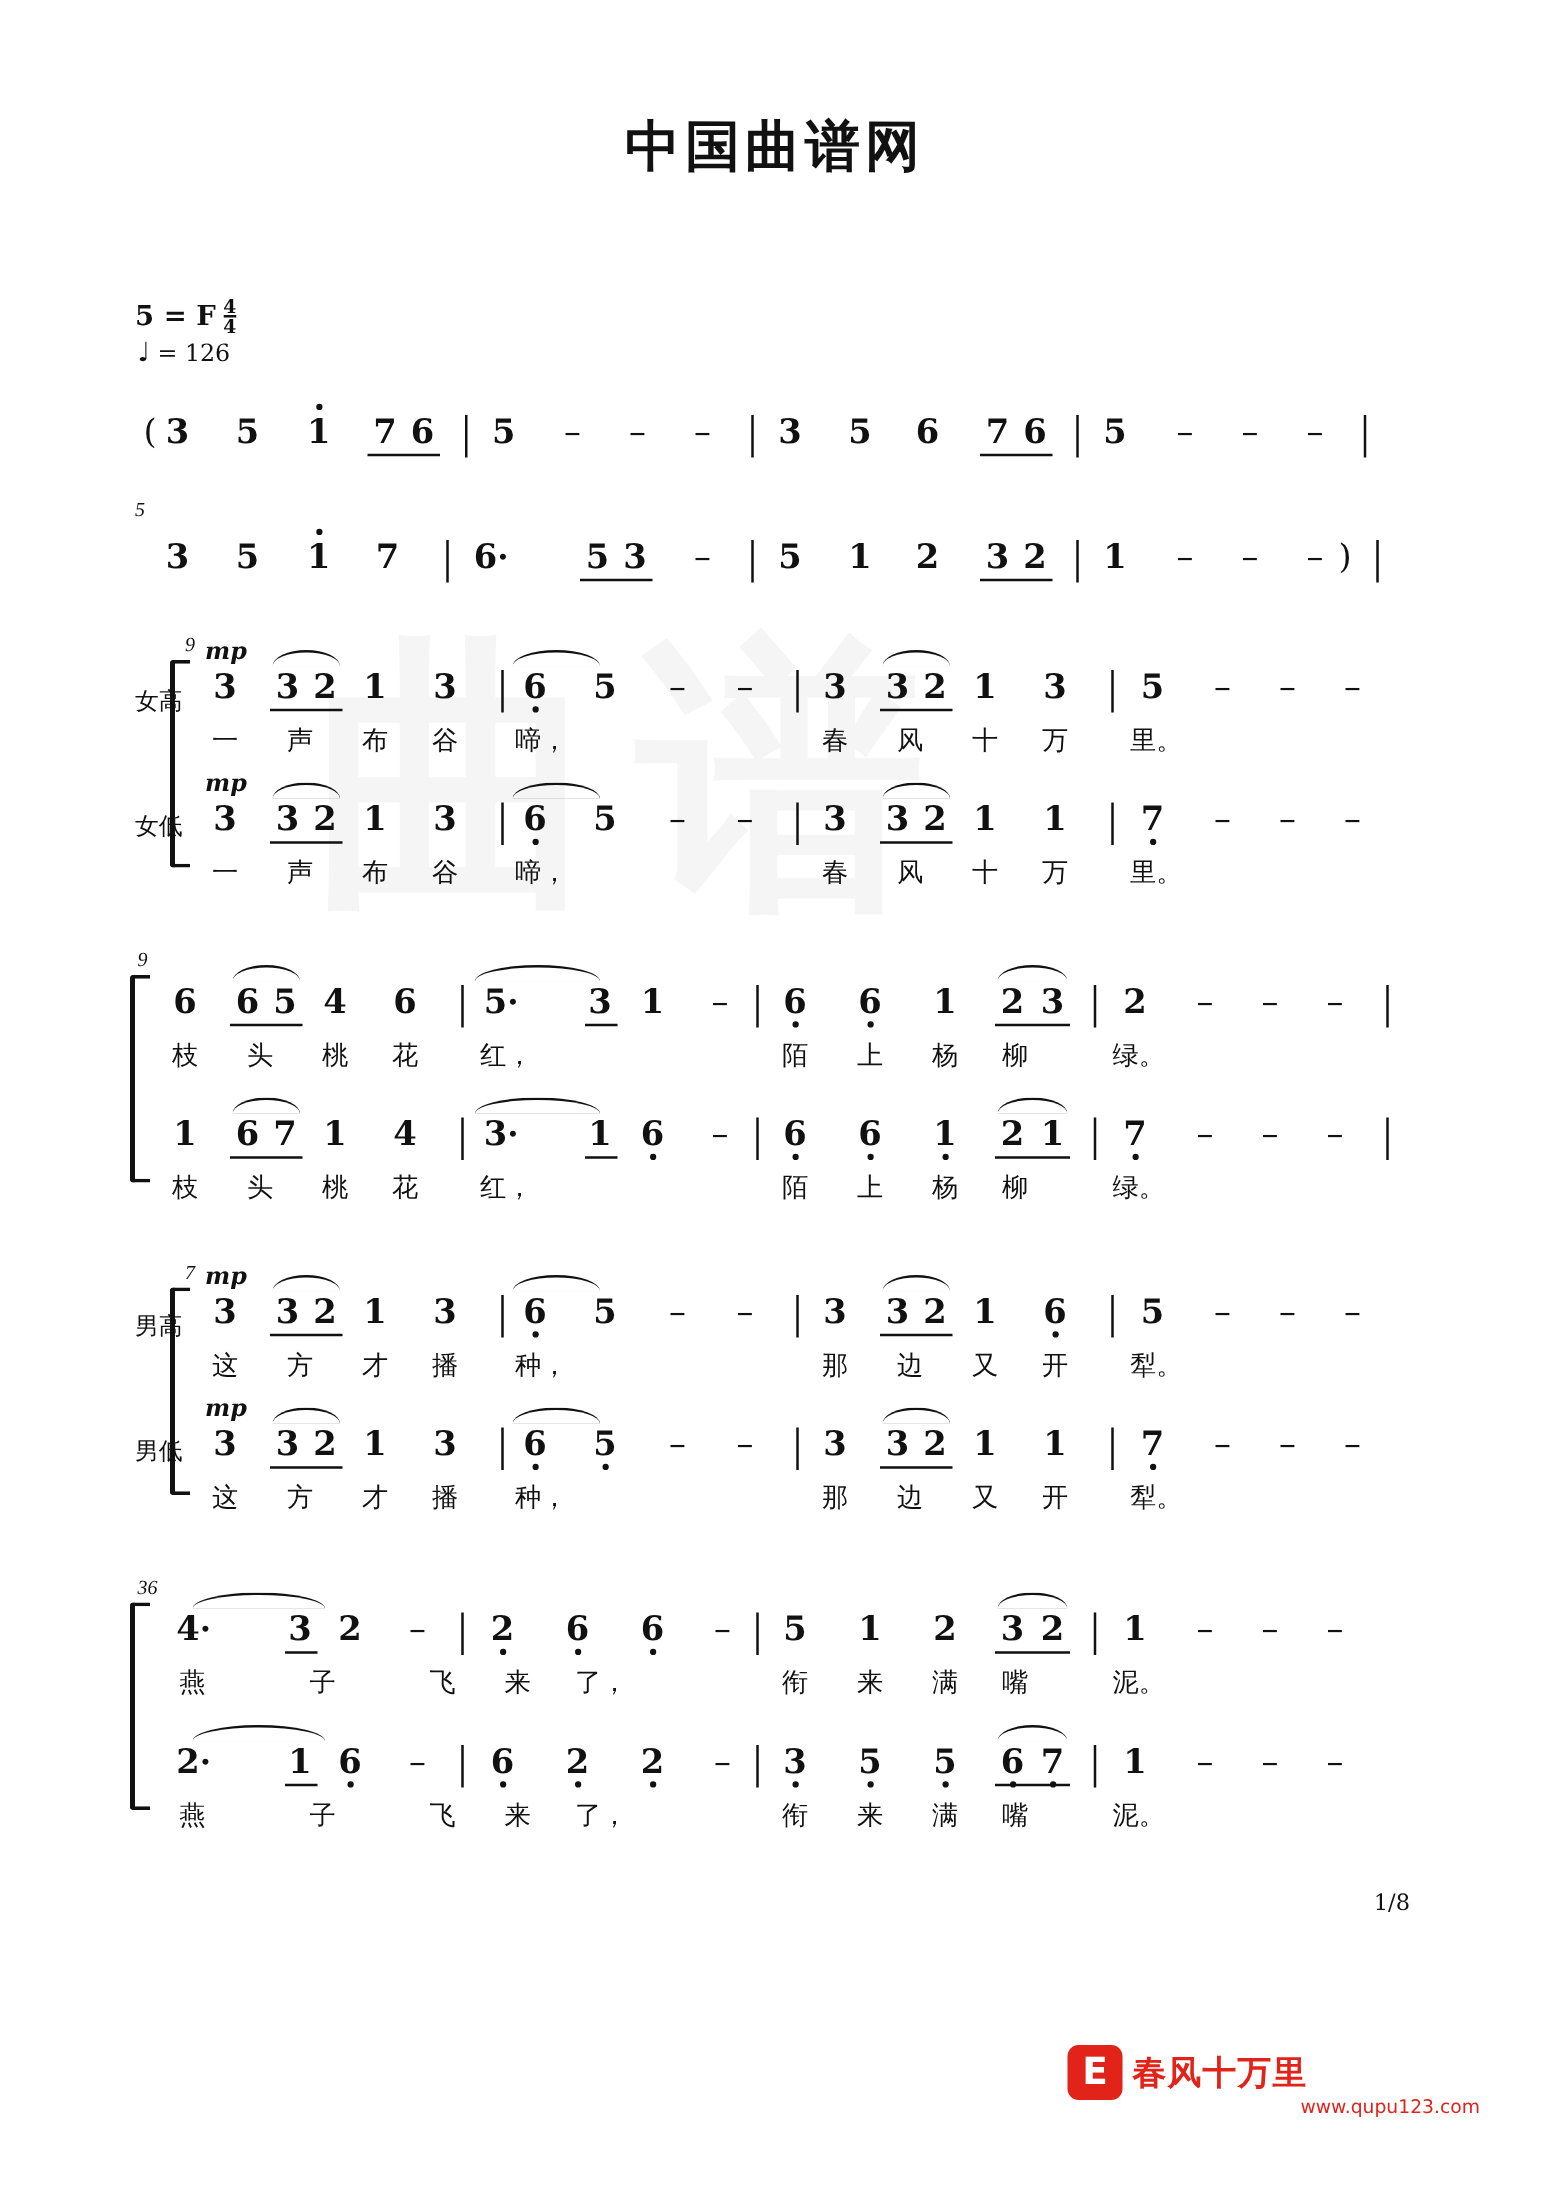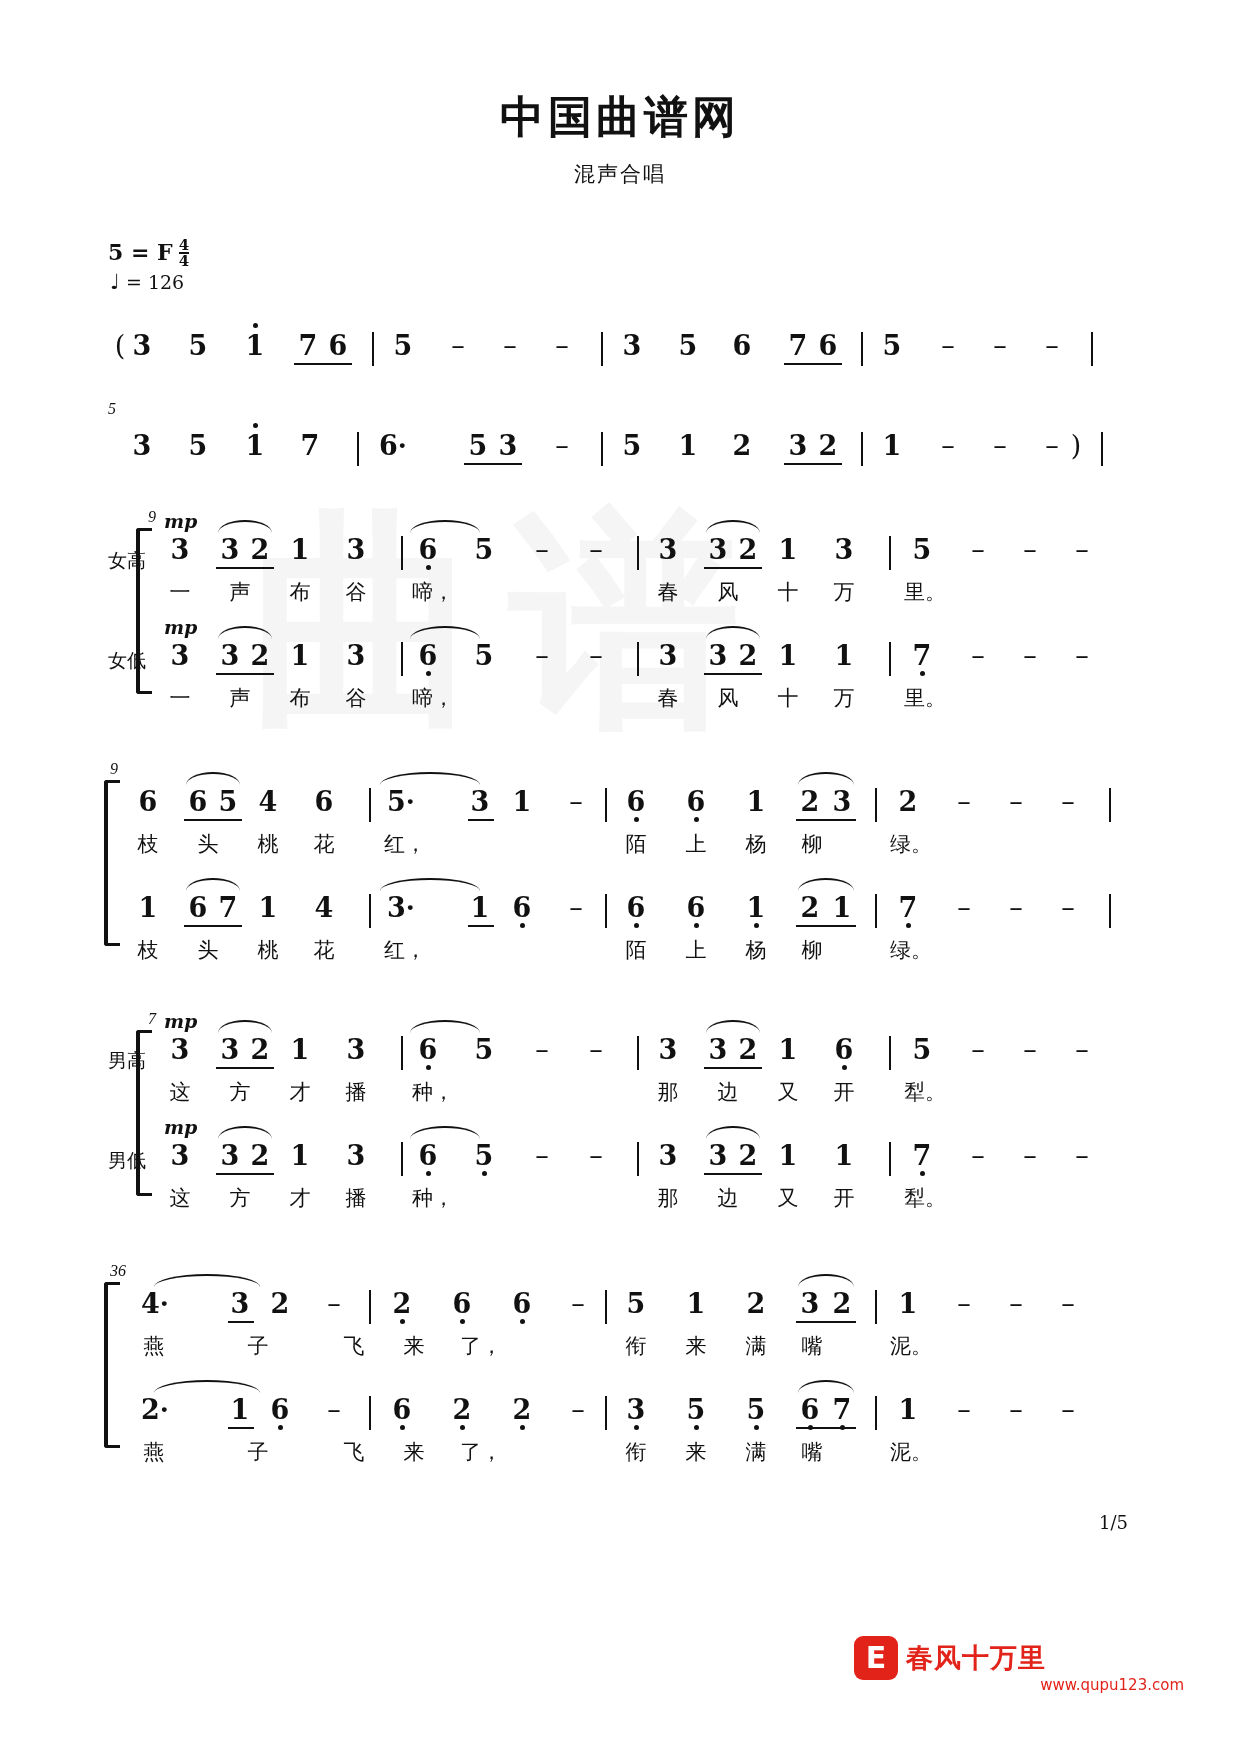--- a/index.html
+++ b/index.html
@@ -232,21 +232,20 @@
   }
 </style>
 </head>
 <body>
 
 <div class="page">
 
   <div class="bgwm">曲谱</div>
 
   <div class="title">中国曲谱网</div>
-  <div class="subtitle">混声合唱</div>
 
   <div class="credits">
     <div class="row"></div>
     <div class="row"></div>
     <div class="row small"></div>
   </div>
 
   <div class="keysig">
     <span>5 = F</span><span class="frac"><span>4</span><span style="border-top:2px solid #111">4</span></span>
   </div>
@@ -689,21 +688,21 @@
       <div class="lyr" style="left:286px;">来</div>
       <div class="lyr" style="left:352px;">了，</div>
       <div class="lyr" style="left:508px;">衔</div>
       <div class="lyr" style="left:568px;">来</div>
       <div class="lyr" style="left:628px;">满</div>
       <div class="lyr" style="left:684px;">嘴</div>
       <div class="lyr" style="left:782px;">泥。</div>
     </div>
   </div>
 
-  <div class="pageno">1/5</div>
+  <div class="pageno">1/8</div>
 
   <div class="wmwrap">
     <div class="wm-row">
       <div class="wm-logo">E</div>
       <div class="wm-txt1">春风十万里</div>
     </div>
     <div class="wm-url">www.qupu123.com</div>
   </div>
 
 </div>

